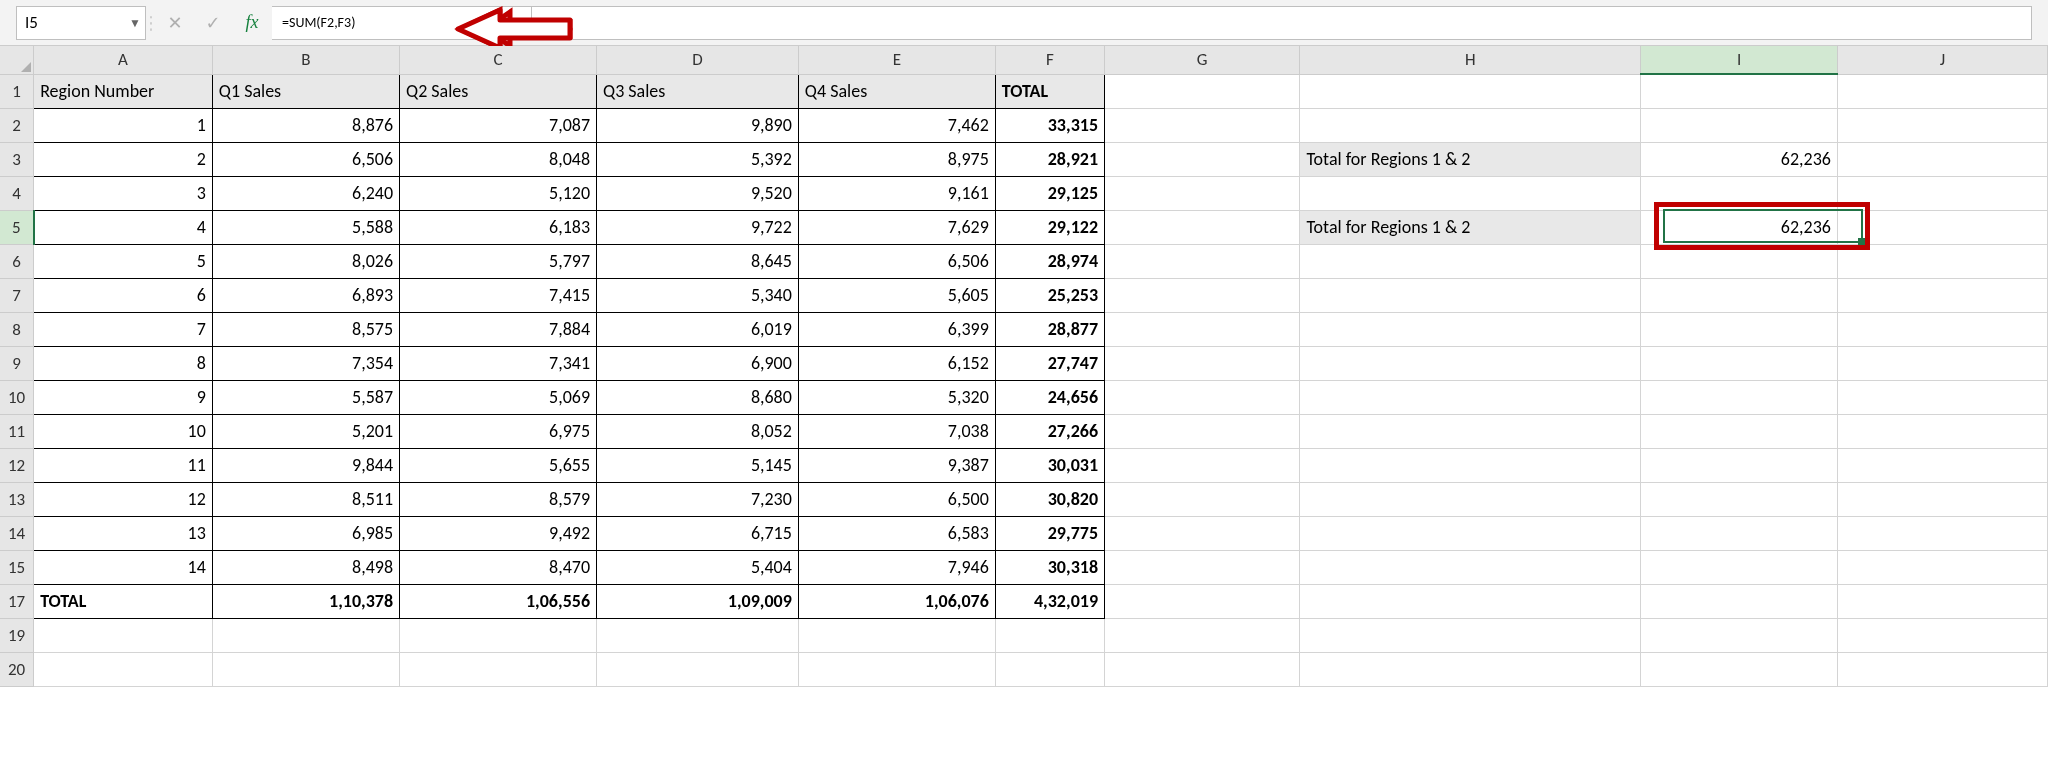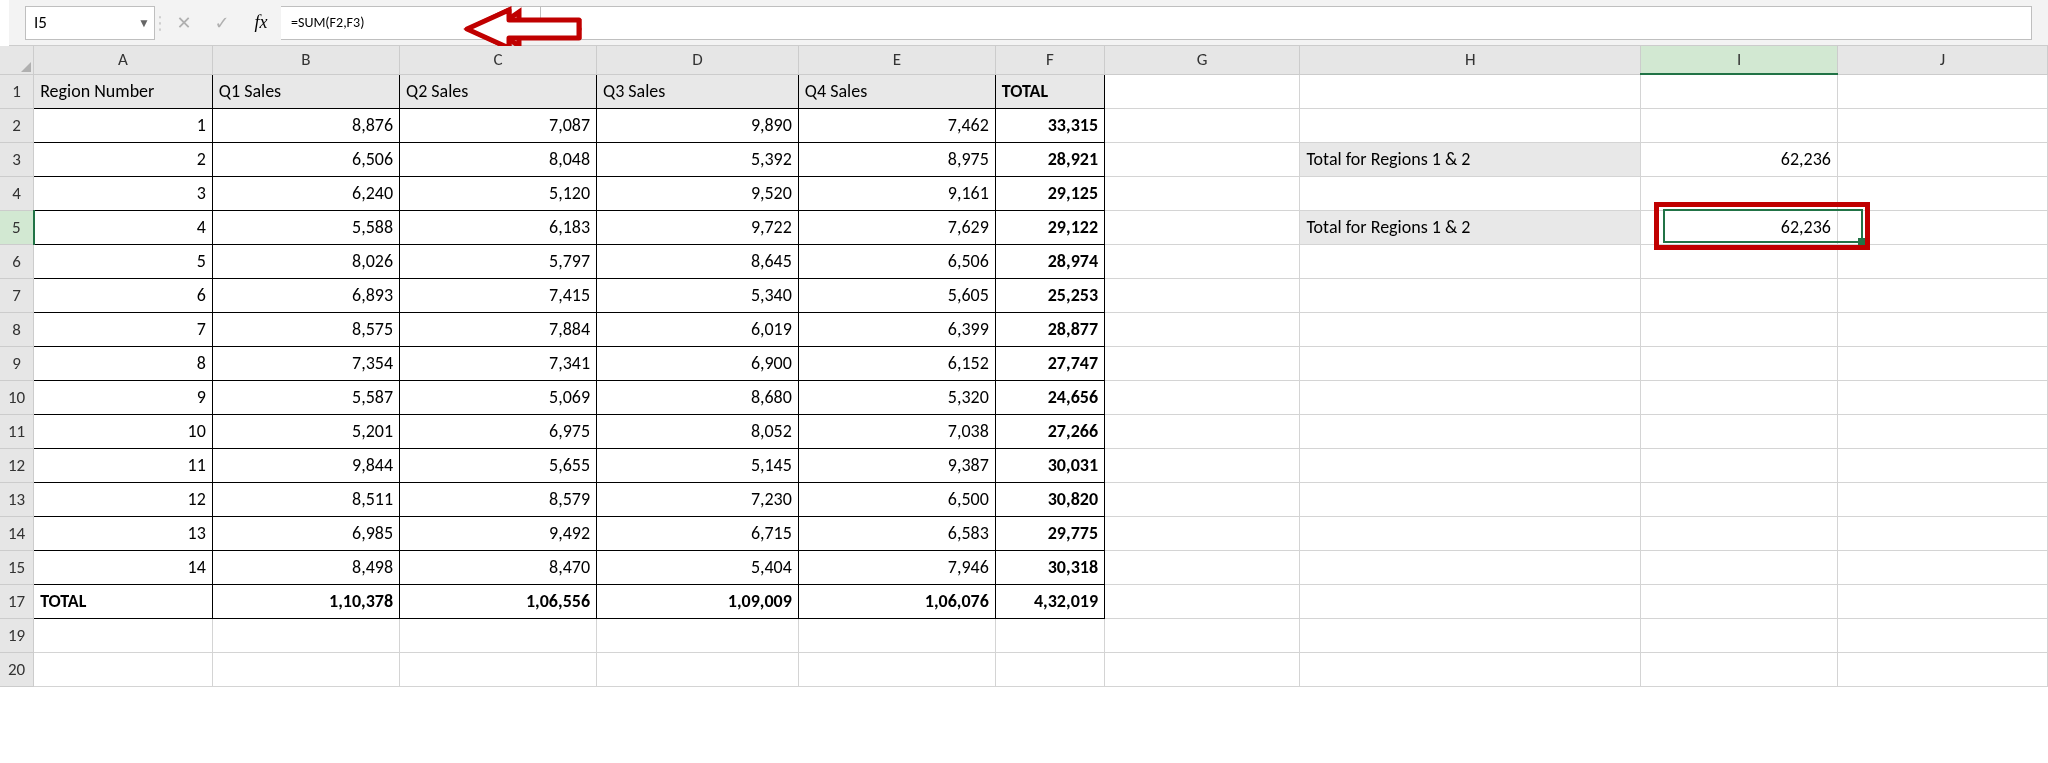--- a/index.html
+++ b/index.html
@@ -13,21 +13,20 @@
   }
   .formula-bar {
     display: flex;
     align-items: center;
     height: 46px;
     background: #f3f3f3;
     border-bottom: 1px solid #ccc;
     padding: 4px 16px;
     gap: 0;
     position: relative;
-    margin-left: 9px;
   }
   .name-box {
     width: 130px;
     height: 34px;
     background: #fff;
     border: 1px solid #bfbfbf;
     display: flex;
     align-items: center;
     padding: 0 8px;
     font-size: 17px;
@@ -52,21 +51,21 @@
     height: 34px;
     display: flex;
     align-items: center;
     justify-content: center;
     color: #b0b0b0;
     font-size: 18px;
   }
   .fx-btn {
     width: 40px;
     font-style: italic;
-    color: #000000;
+    color: #15803d;
     font-family: 'Times New Roman', serif;
   }
   .formula-input {
     flex: 0 0 auto;
     width: 260px;
     height: 34px;
     background: #fff;
     border: 1px solid #bfbfbf;
     border-left: none;
     display: flex;

